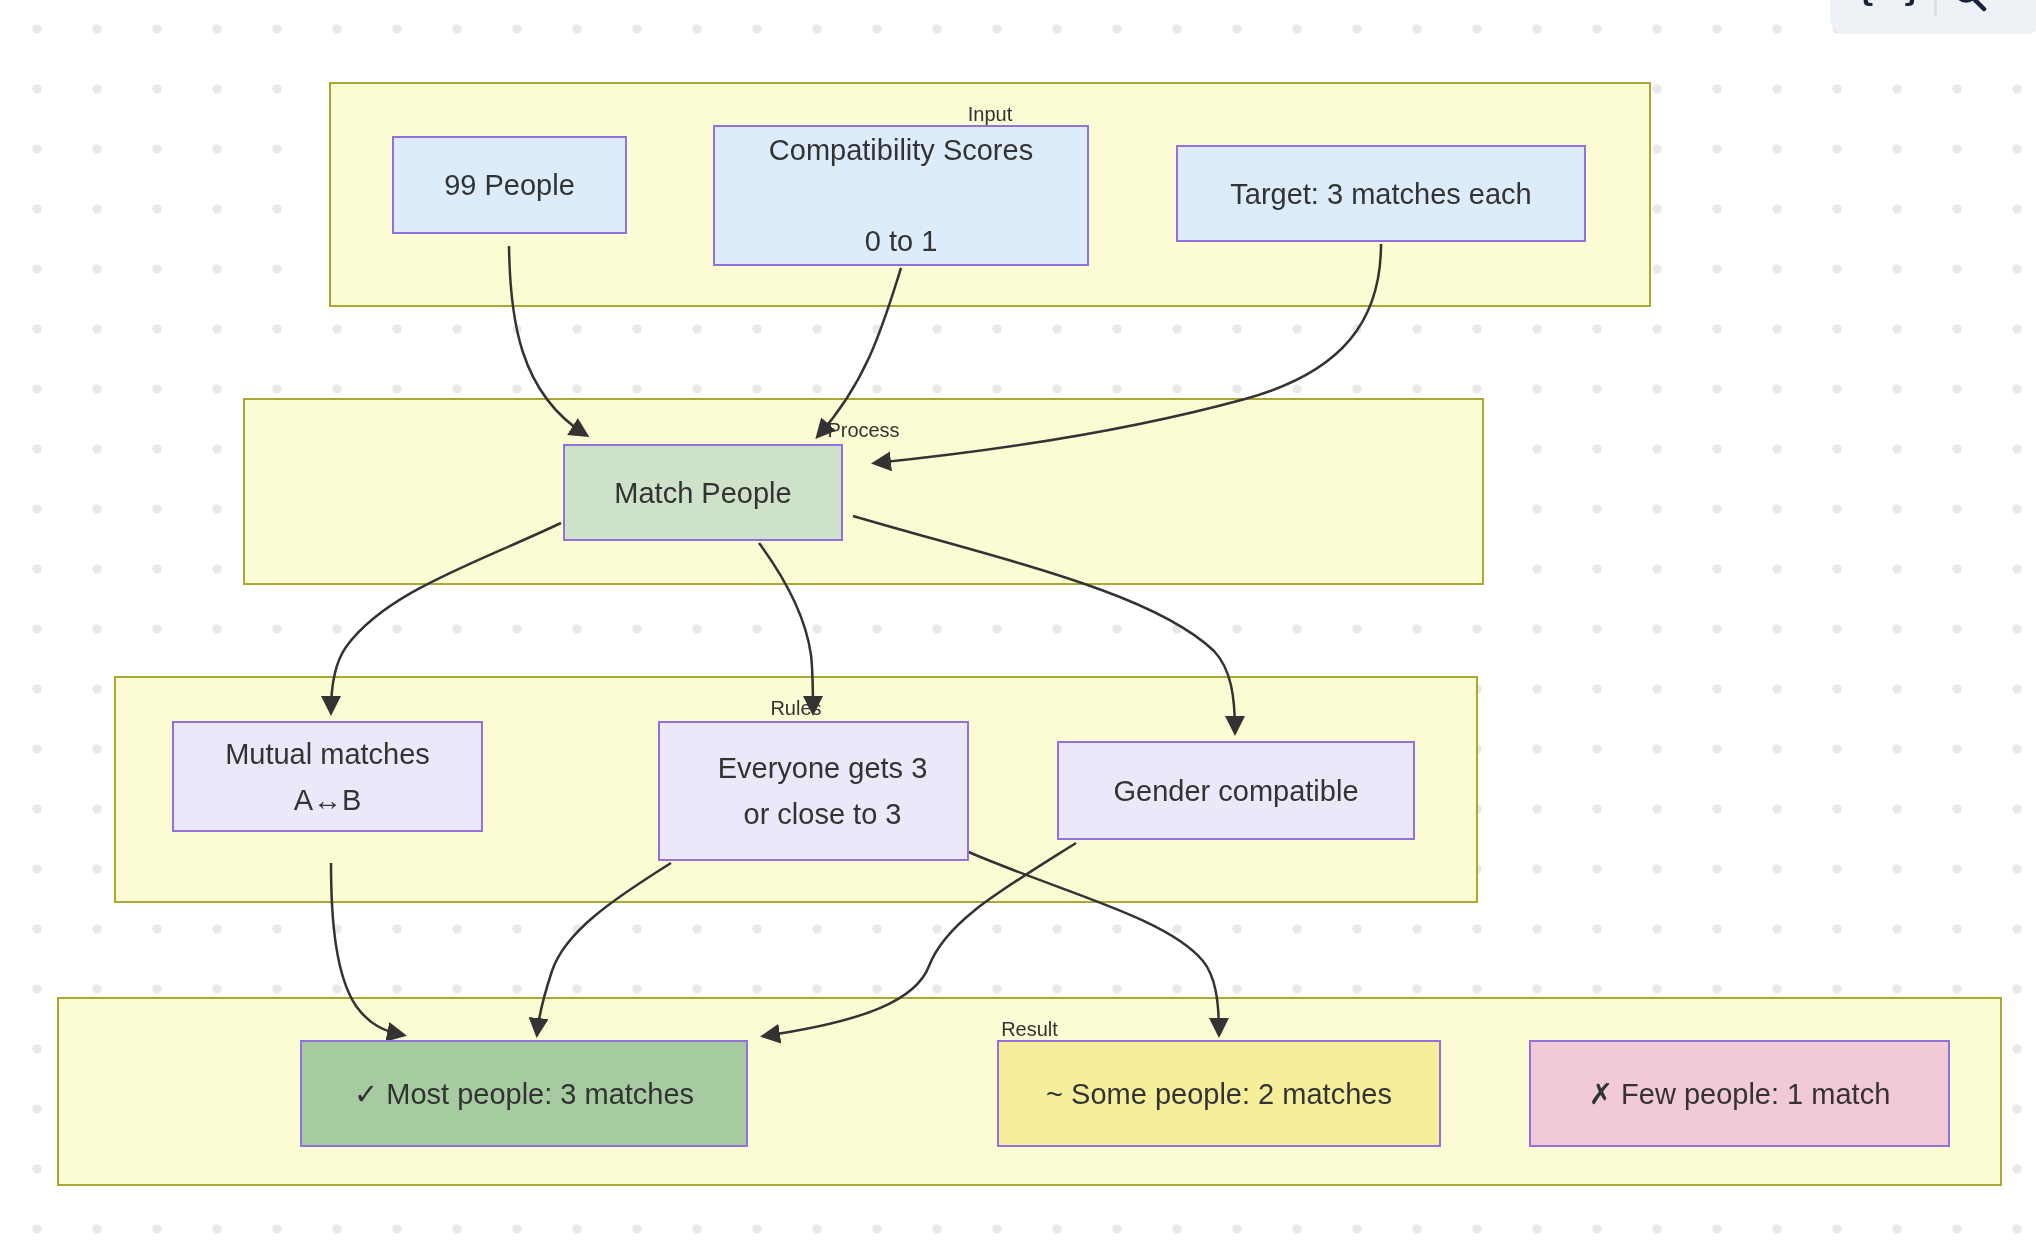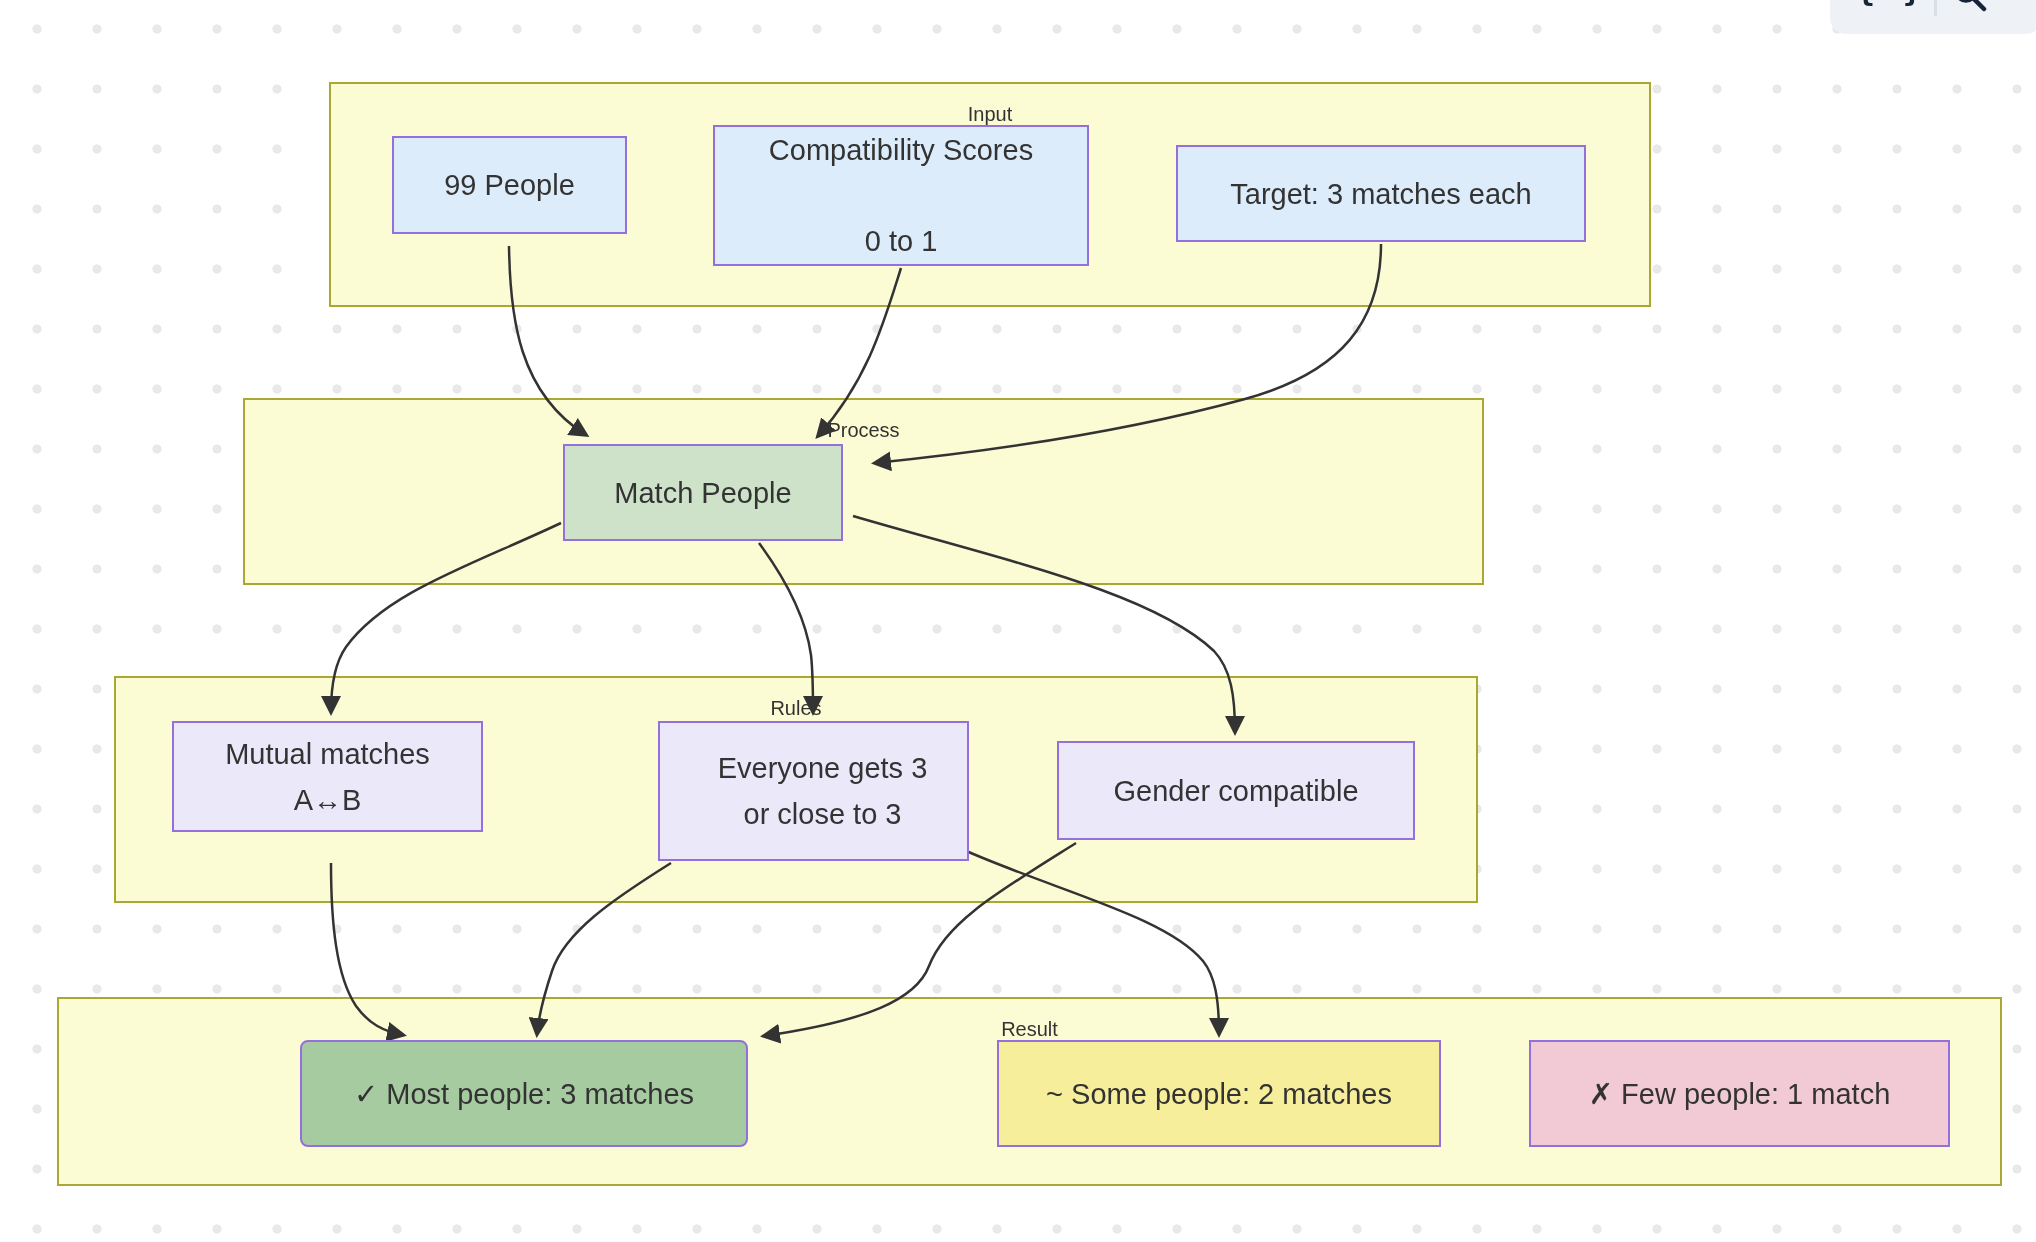--- a/index.html
+++ b/index.html
@@ -52,21 +52,21 @@
   .fill-warn    {background:var(--fill-warn,#f7ee9b);}
   .fill-bad     {background:var(--fill-bad,#f2cad5);}
 
   .n-people  {left:392px; top:136px; width:235px;height:98px;}
   .n-scores  {left:713px; top:125px; width:376px;height:141px;justify-content:space-between;}
   .n-target  {left:1176px;top:145px; width:410px;height:97px;}
   .n-match   {left:563px; top:444px; width:280px;height:97px;}
   .n-mutual  {left:172px; top:721px; width:311px;height:111px;}
   .n-everyone{left:658px; top:721px; width:311px;height:140px;padding-left:18px;}
   .n-gender  {left:1057px;top:741px; width:358px;height:99px;}
-  .n-most    {left:300px; top:1040px;width:448px;height:107px;border-radius:8px;}
+  .n-most    {left:300px; top:1040px;width:448px;height:107px;}
   .n-some    {left:997px; top:1040px;width:444px;height:107px;}
   .n-few     {left:1529px;top:1040px;width:421px;height:107px;}
 
   
   .toolbar{
     position:absolute;top:-30px;right:-6px;
     width:212px;height:64px;
     background:#eef1f5;border-radius:16px;
   }
   .tb-code{

